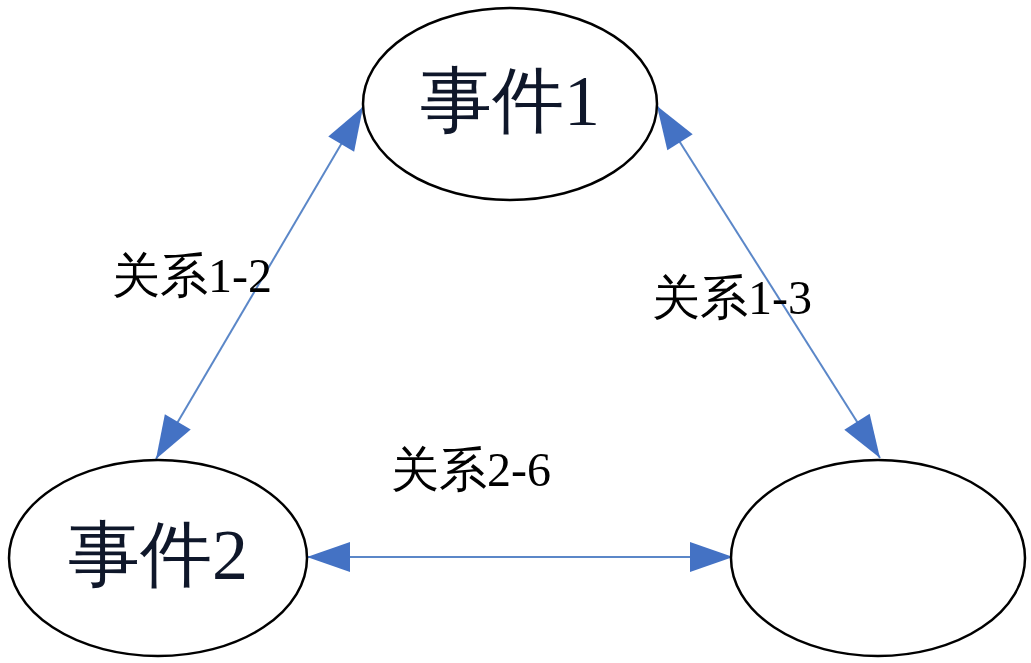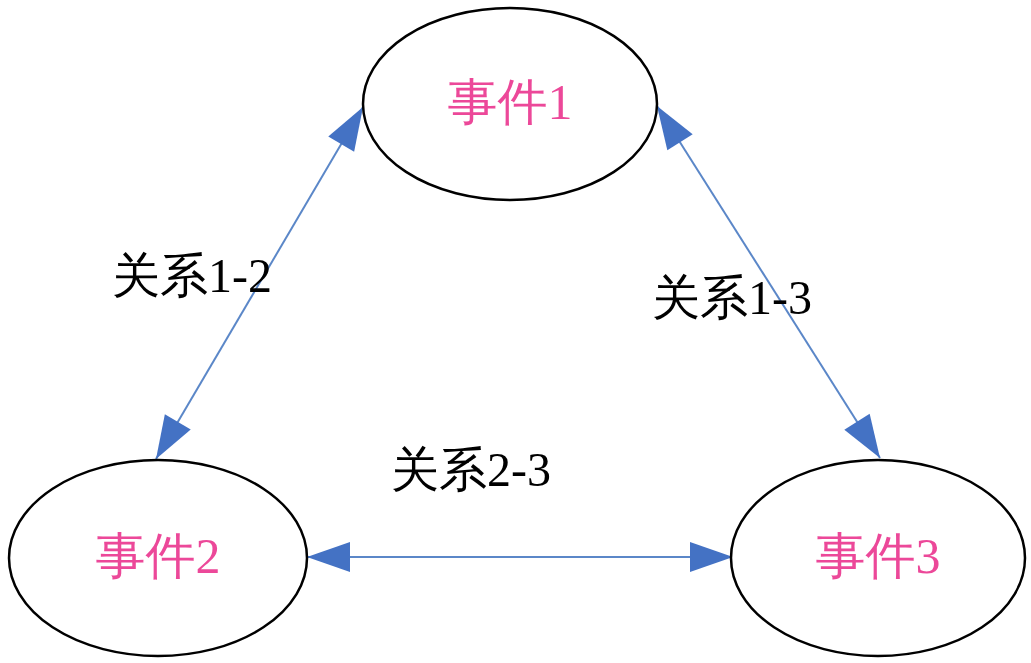--- a/index.html
+++ b/index.html
@@ -18,23 +18,23 @@
   .diagram-svg {
     position: absolute;
     left: 0;
     top: 0;
     width: 1031px;
     height: 663px;
   }
   .node-label {
     position: absolute;
     transform: translate(-50%, -54%);
-    font-size: 50px;
+    font-size: 72px;
     line-height: 1;
-    color: #ec4899;
+    color: #0f172a;
     white-space: nowrap;
   }
   .edge-label {
     position: absolute;
     font-size: 48px;
     line-height: 1.15;
     color: #000000;
     white-space: nowrap;
   }
   .edge-label-12 { left: 112px; top: 248px; }
@@ -60,19 +60,18 @@
     <line x1="657" y1="106" x2="880" y2="458" stroke="#5b87c8" stroke-width="2" marker-start="url(#arrowhead)" marker-end="url(#arrowhead)"></line>
     <line x1="307" y1="557" x2="733" y2="557" stroke="#5b87c8" stroke-width="2" marker-start="url(#arrowhead)" marker-end="url(#arrowhead)"></line>
 
     <ellipse cx="510" cy="104" rx="147" ry="96" fill="#ffffff" stroke="#000000" stroke-width="2.5"></ellipse>
     <ellipse cx="158" cy="558" rx="149" ry="98" fill="#ffffff" stroke="#000000" stroke-width="2.5"></ellipse>
     <ellipse cx="878" cy="558" rx="147" ry="98" fill="#ffffff" stroke="#000000" stroke-width="2.5"></ellipse>
   </svg>
 
   <div class="node-label node-label-1">事件1</div>
   <div class="node-label node-label-2">事件2</div>
-  <div class="node-label node-label-3">事件3</div>
 
   <div class="edge-label edge-label-12">关系1-2</div>
   <div class="edge-label edge-label-13">关系1-3</div>
-  <div class="edge-label edge-label-23">关系2-3</div>
+  <div class="edge-label edge-label-23">关系2-6</div>
 
 </div>
 
 </body></html>

